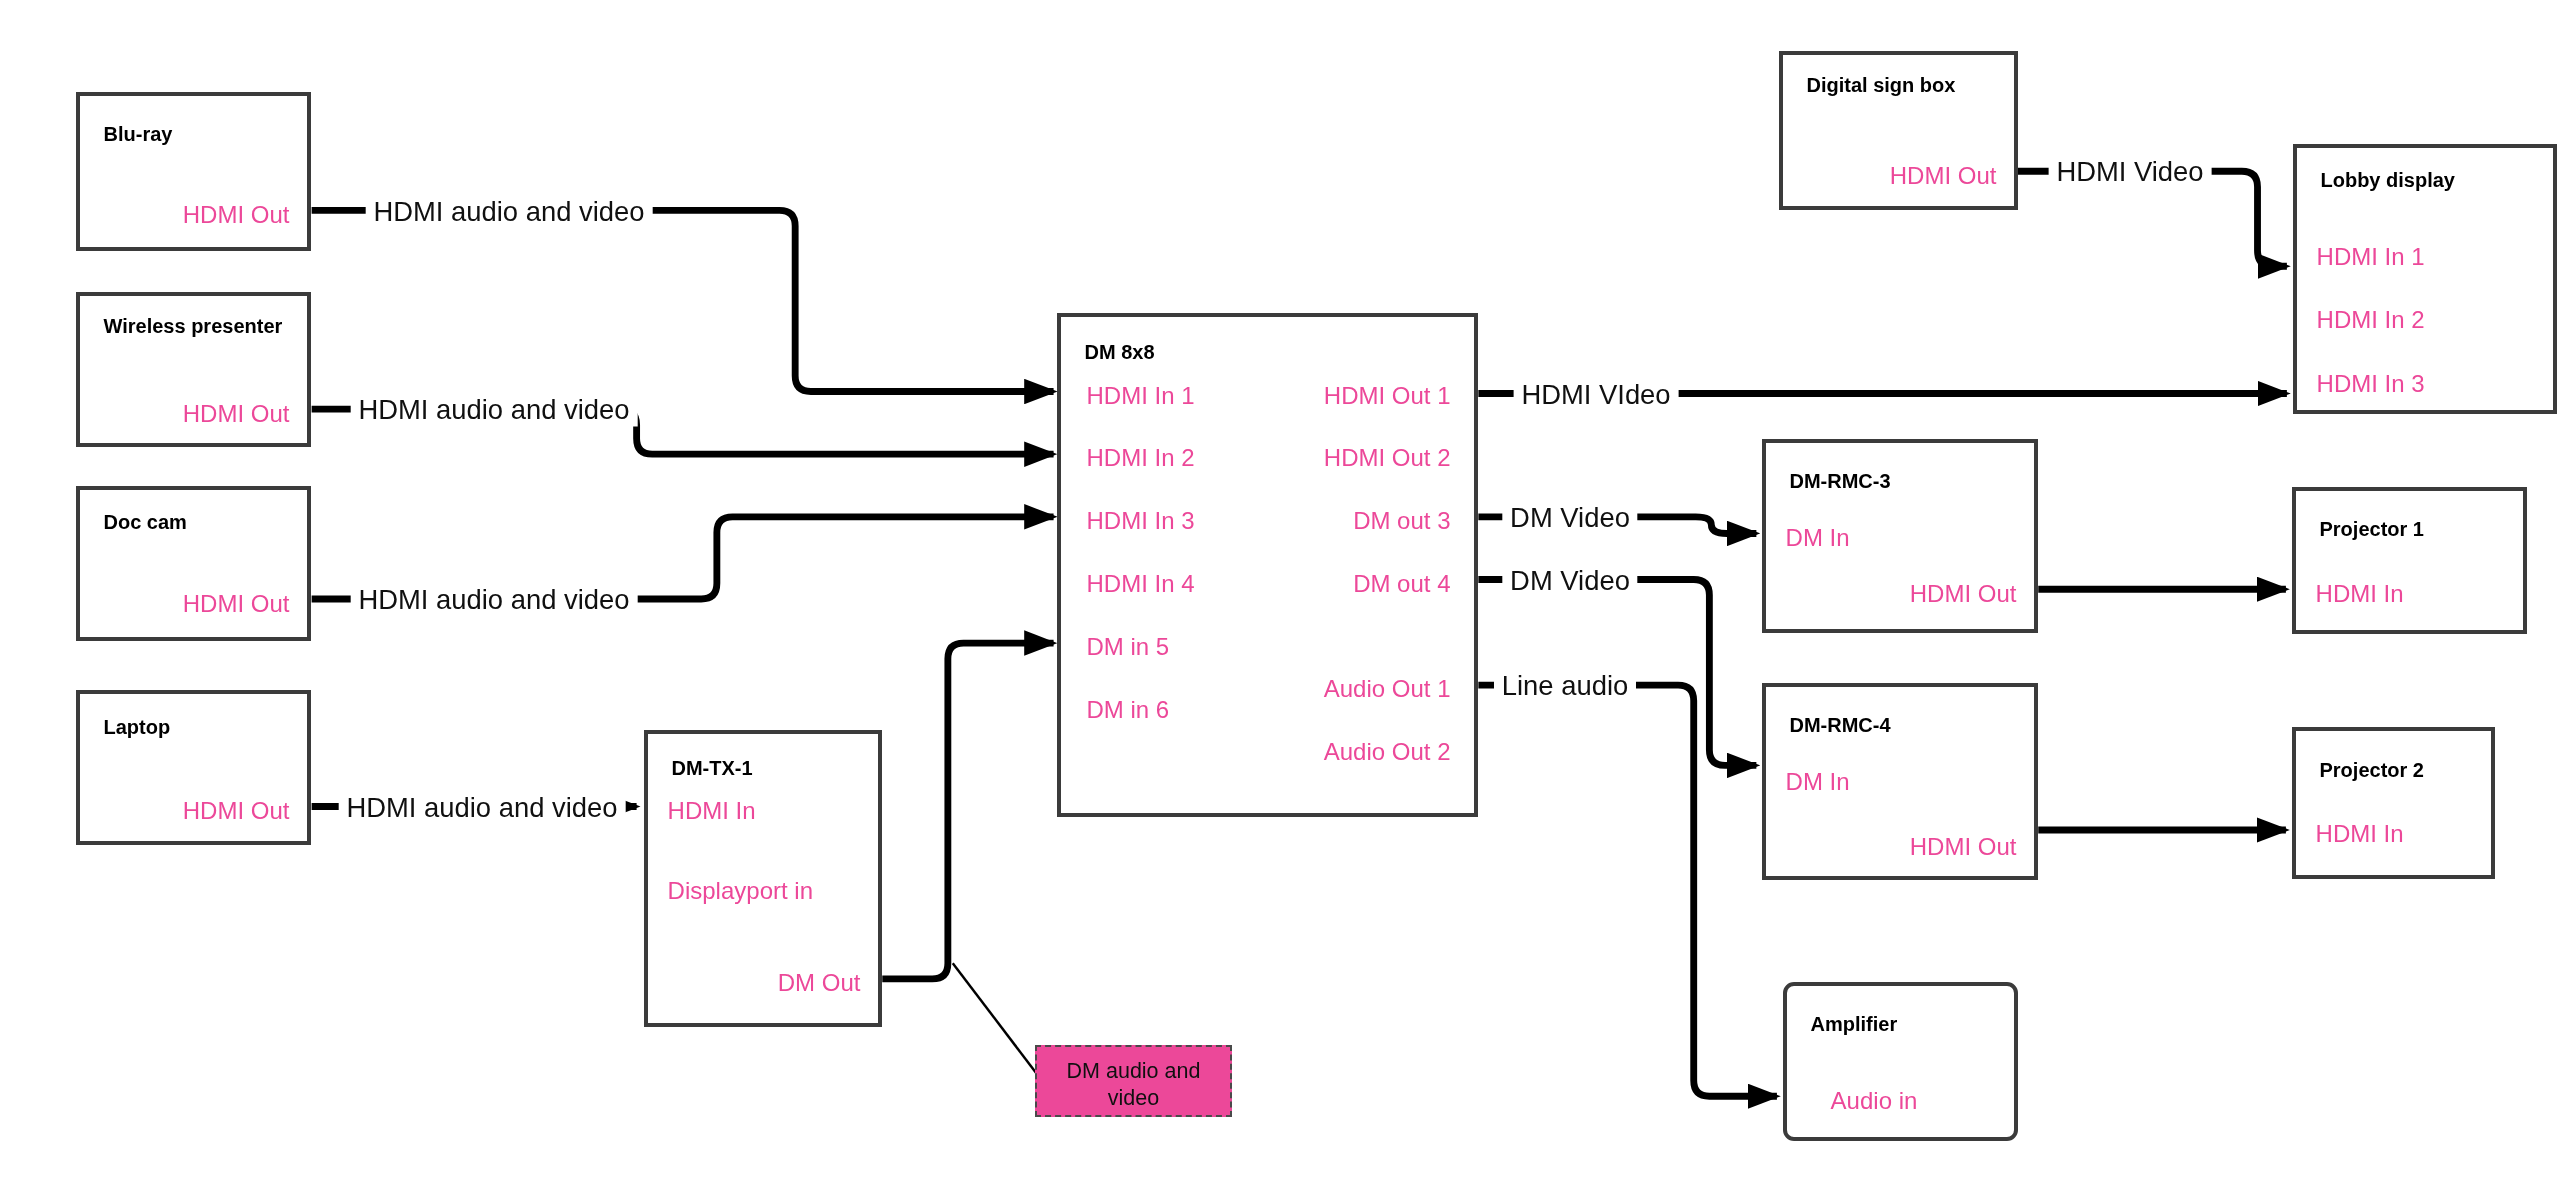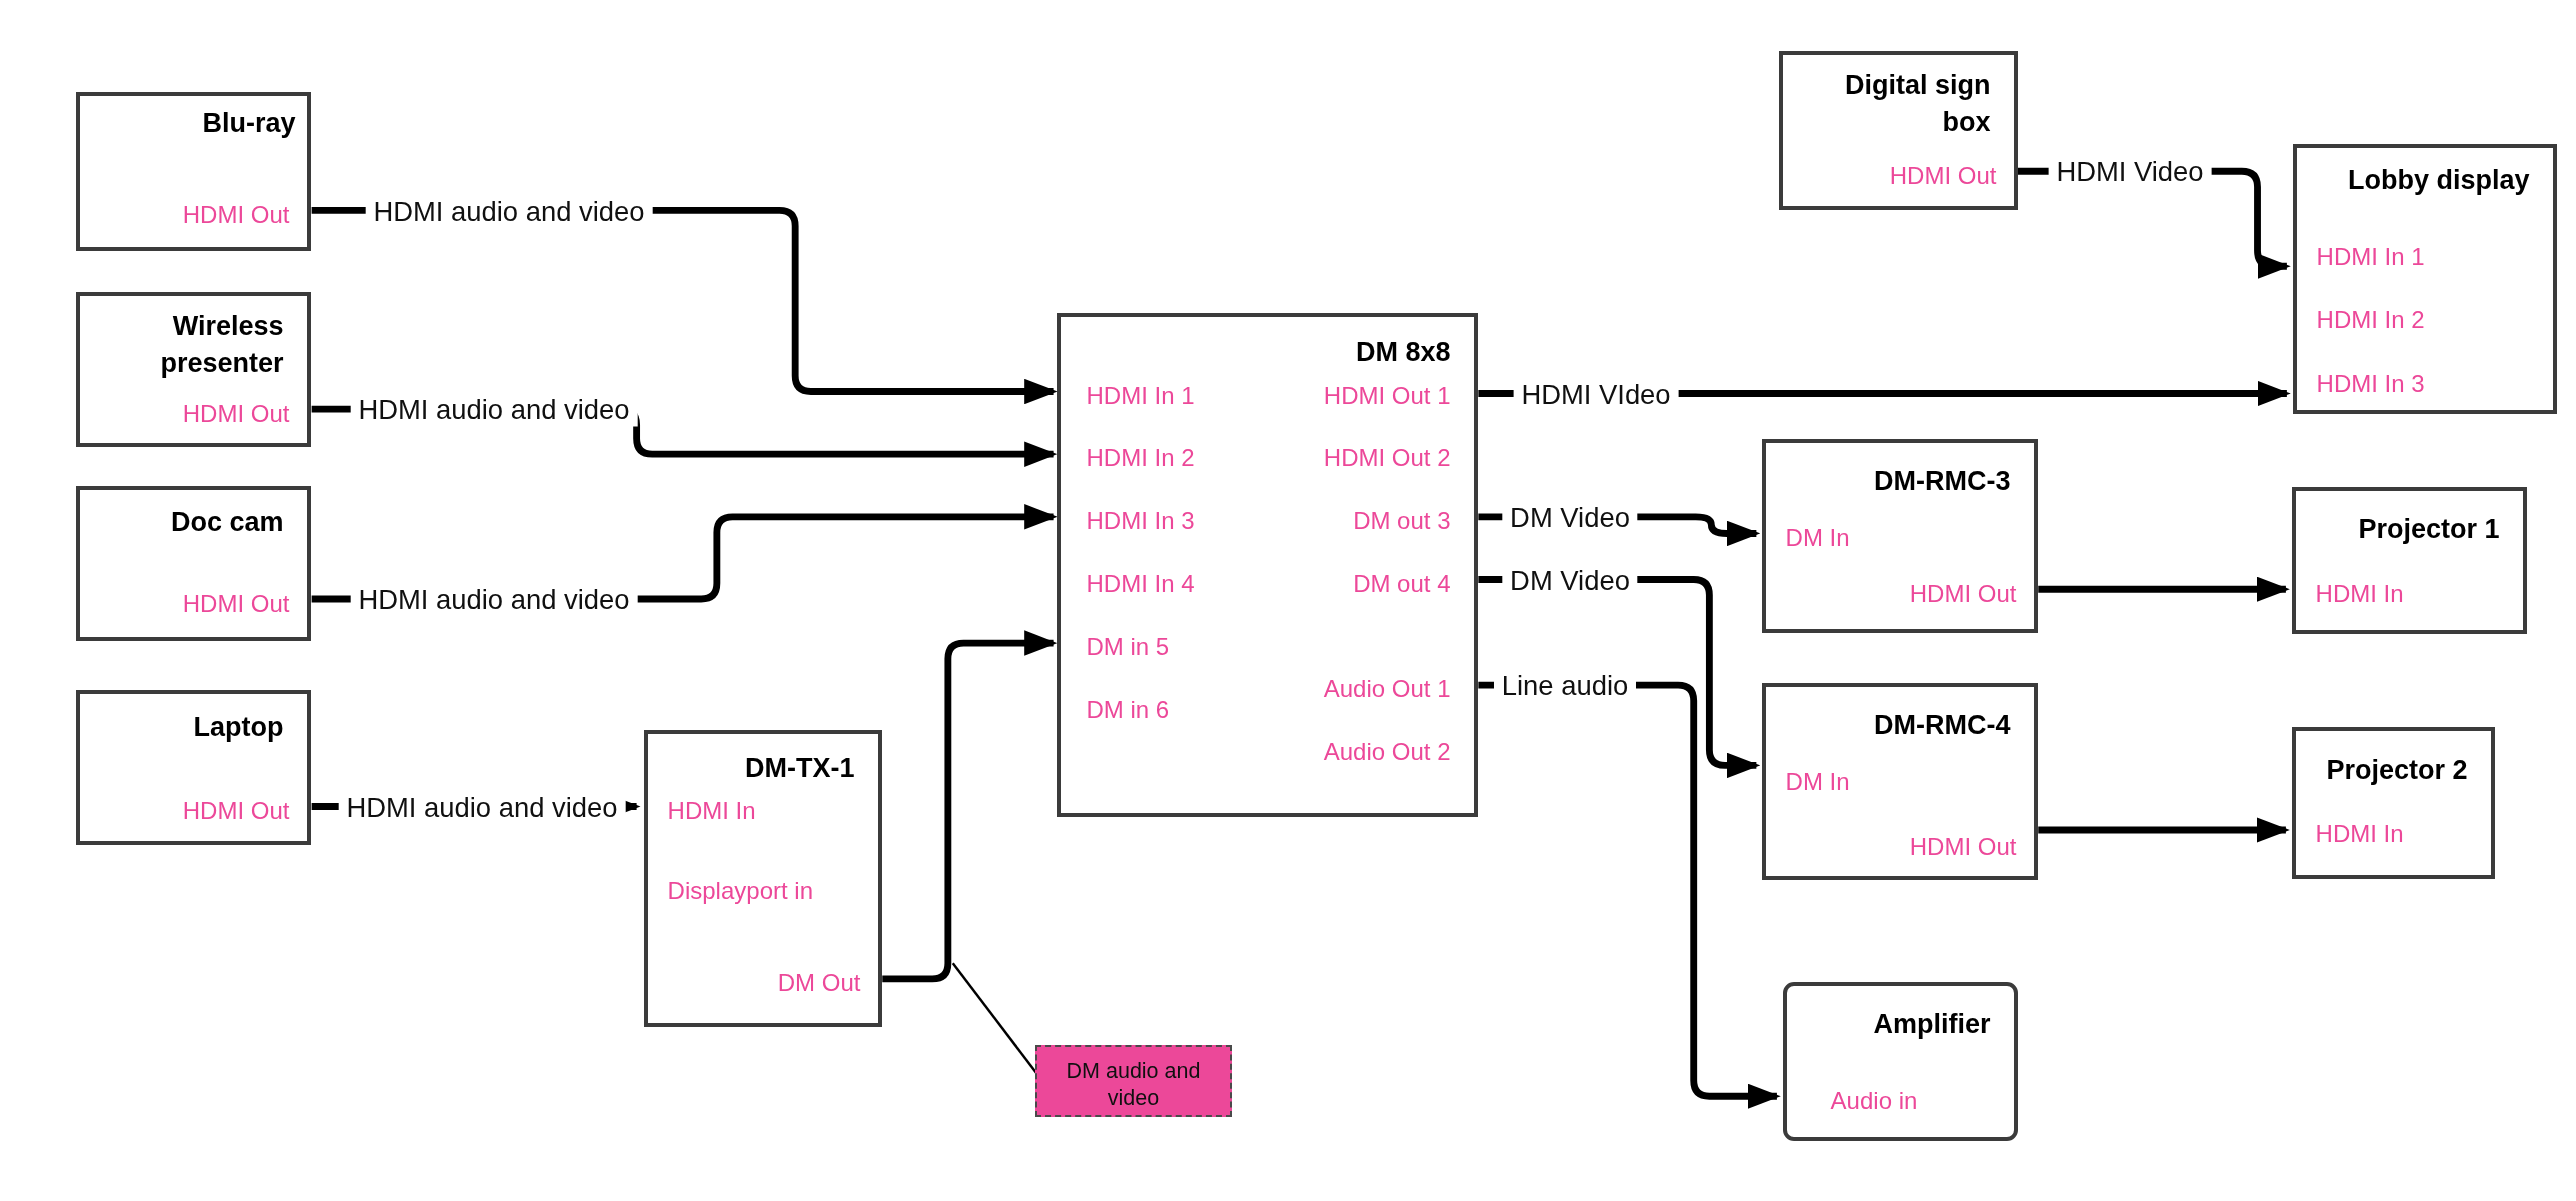--- a/index.html
+++ b/index.html
@@ -15,21 +15,21 @@
   .callout-line{fill:none;stroke:#000000;stroke-width:2.5;}
   .node{
     position:absolute;
     border:4.9px solid #3b3b3b;
     background:#ffffff;
     box-sizing:border-box;
   }
   .title{
     position:absolute;left:0;top:0;width:100%;
     box-sizing:border-box;padding:0 23.5px;
-    text-align:right;font-weight:bold;font-size:27px;line-height:37px;
+    text-align:left;font-weight:bold;font-size:20px;line-height:37px;
     color:#000000;
   }
   .port{
     position:absolute;
     font-size:24px;line-height:35px;white-space:nowrap;color:#ec4899;
   }
   .port.pl{left:19.6px;}
   .port.pr{right:17.6px;}
   .wlabel{
     position:absolute;transform:translate(-50%,-50%);
@@ -65,21 +65,21 @@
     <path class="wire" d="M1510 402 H2336" marker-end="url(#arrow)"></path>
     <path class="wire" d="M1510 528 H1732 Q1748 528 1748 536 Q1748 545 1764 545 H1794" marker-end="url(#arrow)"></path>
     <path class="wire" d="M1510 592 H1730 Q1746 592 1746 608 V766 Q1746 782 1762 782 H1794" marker-end="url(#arrow)"></path>
     <path class="wire" d="M1510 700 H1714 Q1730 700 1730 716 V1104 Q1730 1120 1746 1120 H1815" marker-end="url(#arrow)"></path>
     <path class="wire" d="M2061 175 H2290 Q2306 175 2306 191 V256 Q2306 272 2322 272 H2336" marker-end="url(#arrow)"></path>
     <path class="wire" d="M2082 602 H2335" marker-end="url(#arrow)"></path>
     <path class="wire" d="M2082 848 H2335" marker-end="url(#arrow)"></path>
   </svg>
 
   <div class="node" style="left:76px;top:92px;width:235px;height:159px;">
-    <div class="title" style="top:9px;margin-left:12px;">Blu-ray</div>
+    <div class="title" style="top:20px;">Blu-ray</div>
     <div class="port pr" style="top:101px;">HDMI Out</div>
   </div>
 
   <div class="node" style="left:76px;top:292px;width:235px;height:155px;">
     <div class="title" style="top:11.7px;">Wireless presenter</div>
     <div class="port pr" style="top:100px;">HDMI Out</div>
   </div>
 
   <div class="node" style="left:76px;top:486px;width:235px;height:155px;">
     <div class="title" style="top:13.7px;">Doc cam</div>

